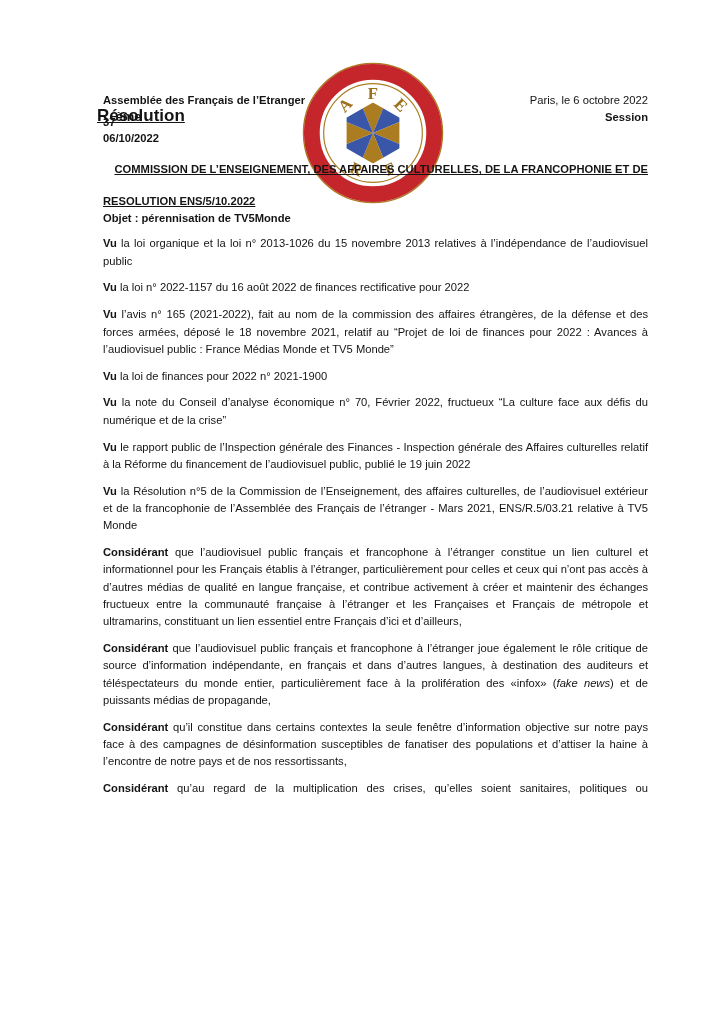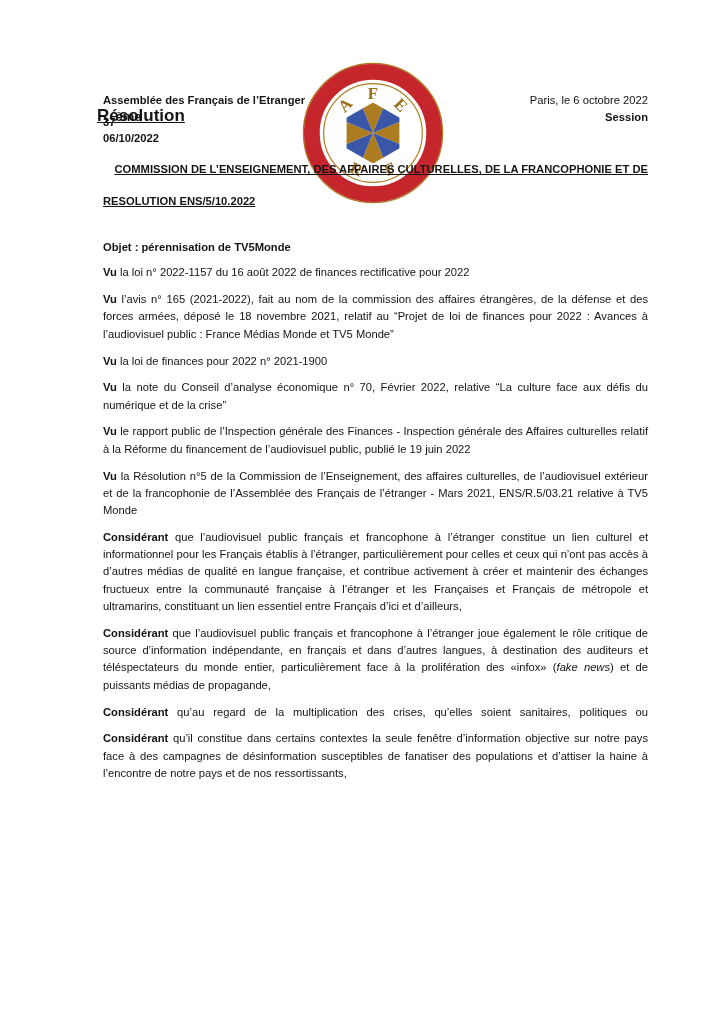--- a/index.html
+++ b/index.html
@@ -63,21 +63,21 @@
     font-weight: bold;
     text-decoration: underline;
     line-height: 17.5px;
   }
   .res-ref {
     margin-top: 14px;
     font-weight: bold;
     text-decoration: underline;
   }
   .subject {
-    margin-top: 29px;
+    margin-top: 0;
     font-weight: bold;
   }
   .paras { margin-top: 8px; }
   .para {
     margin: 0 0 9.5px 0;
     text-align: justify;
   }
   .para strong { font-weight: bold; }
   .para em { }
   .para.cut { text-align-last: justify; }
@@ -133,26 +133,27 @@
 
     <div class="commission">
       <div>COMMISSION DE L’ENSEIGNEMENT, DES AFFAIRES CULTURELLES, DE LA FRANCOPHONIE ET DE</div>
     </div>
 
     <div class="res-ref">RESOLUTION ENS/5/10.2022</div>
 
     <div class="subject">Objet : pérennisation de TV5Monde</div>
 
     <div class="paras">
+        <p class="para"><strong>Vu</strong><span> la loi organique et la loi n° 2013-1026 du 15 novembre 2013 relatives à l’indépendance de l’audiovisuel public</span></p>
         <p class="para"><strong>Vu</strong><span> la loi n° 2022-1157 du 16 août 2022 de finances rectificative pour 2022</span></p>
         <p class="para"><strong>Vu</strong><span> l’avis n° 165 (2021-2022), fait au nom de la commission des affaires étrangères, de la défense et des forces armées, déposé le 18 novembre 2021, relatif au “Projet de loi de finances pour 2022 : Avances à l’audiovisuel public : France Médias Monde et TV5 Monde”</span></p>
         <p class="para"><strong>Vu</strong><span> la loi de finances pour 2022 n° 2021-1900</span></p>
-        <p class="para"><strong>Vu</strong><span> la note du Conseil d’analyse économique n° 70, Février 2022, relative “La culture face aux défis du numérique et de la crise”</span></p>
+        <p class="para"><strong>Vu</strong><span> la note du Conseil d’analyse économique n° 70, Février 2022, fructueux “La culture face aux défis du numérique et de la crise”</span></p>
         <p class="para"><strong>Vu</strong><span> le rapport public de l’Inspection générale des Finances - Inspection générale des Affaires culturelles relatif à la Réforme du financement de l’audiovisuel public, publié le 19 juin 2022</span></p>
         <p class="para"><strong>Vu</strong><span> la Résolution n°5 de la Commission de l’Enseignement, des affaires culturelles, de l’audiovisuel extérieur et de la francophonie de l’Assemblée des Français de l’étranger - Mars 2021, ENS/R.5/03.21 relative à TV5 Monde</span></p>
         <p class="para"><strong>Considérant</strong><span> que l’audiovisuel public français et francophone à l’étranger constitue un lien culturel et informationnel pour les Français établis à l’étranger, particulièrement pour celles et ceux qui n’ont pas accès à d’autres médias de qualité en langue française, et contribue activement à créer et maintenir des échanges fructueux entre la communauté française à l’étranger et les Françaises et Français de métropole et ultramarins, constituant un lien essentiel entre Français d’ici et d’ailleurs,</span></p>
         <p class="para"><strong>Considérant</strong><span> que l’audiovisuel public français et francophone à l’étranger joue également le rôle critique de source d’information indépendante, en français et dans d’autres langues, à destination des auditeurs et téléspectateurs du monde entier, particulièrement face à la prolifération des «infox» (</span><em>fake news</em><span>) et de puissants médias de propagande,</span></p>
+        <p class="para"><strong>Considérant</strong><span> qu’il constitue dans certains contextes la seule fenêtre d’information objective sur notre pays face à des campagnes de désinformation susceptibles de fanatiser des populations et d’attiser la haine à l’encontre de notre pays et de nos ressortissants,</span></p>
         <p class="para cut"><strong>Considérant</strong><span> qu’au regard de la multiplication des crises, qu’elles soient sanitaires, politiques ou</span></p>
-        <p class="para"><strong>Considérant</strong><span> qu’il constitue dans certains contextes la seule fenêtre d’information objective sur notre pays face à des campagnes de désinformation susceptibles de fanatiser des populations et d’attiser la haine à l’encontre de notre pays et de nos ressortissants,</span></p>
       </div>
 
   </div>
 </div>
 
 </body></html>

